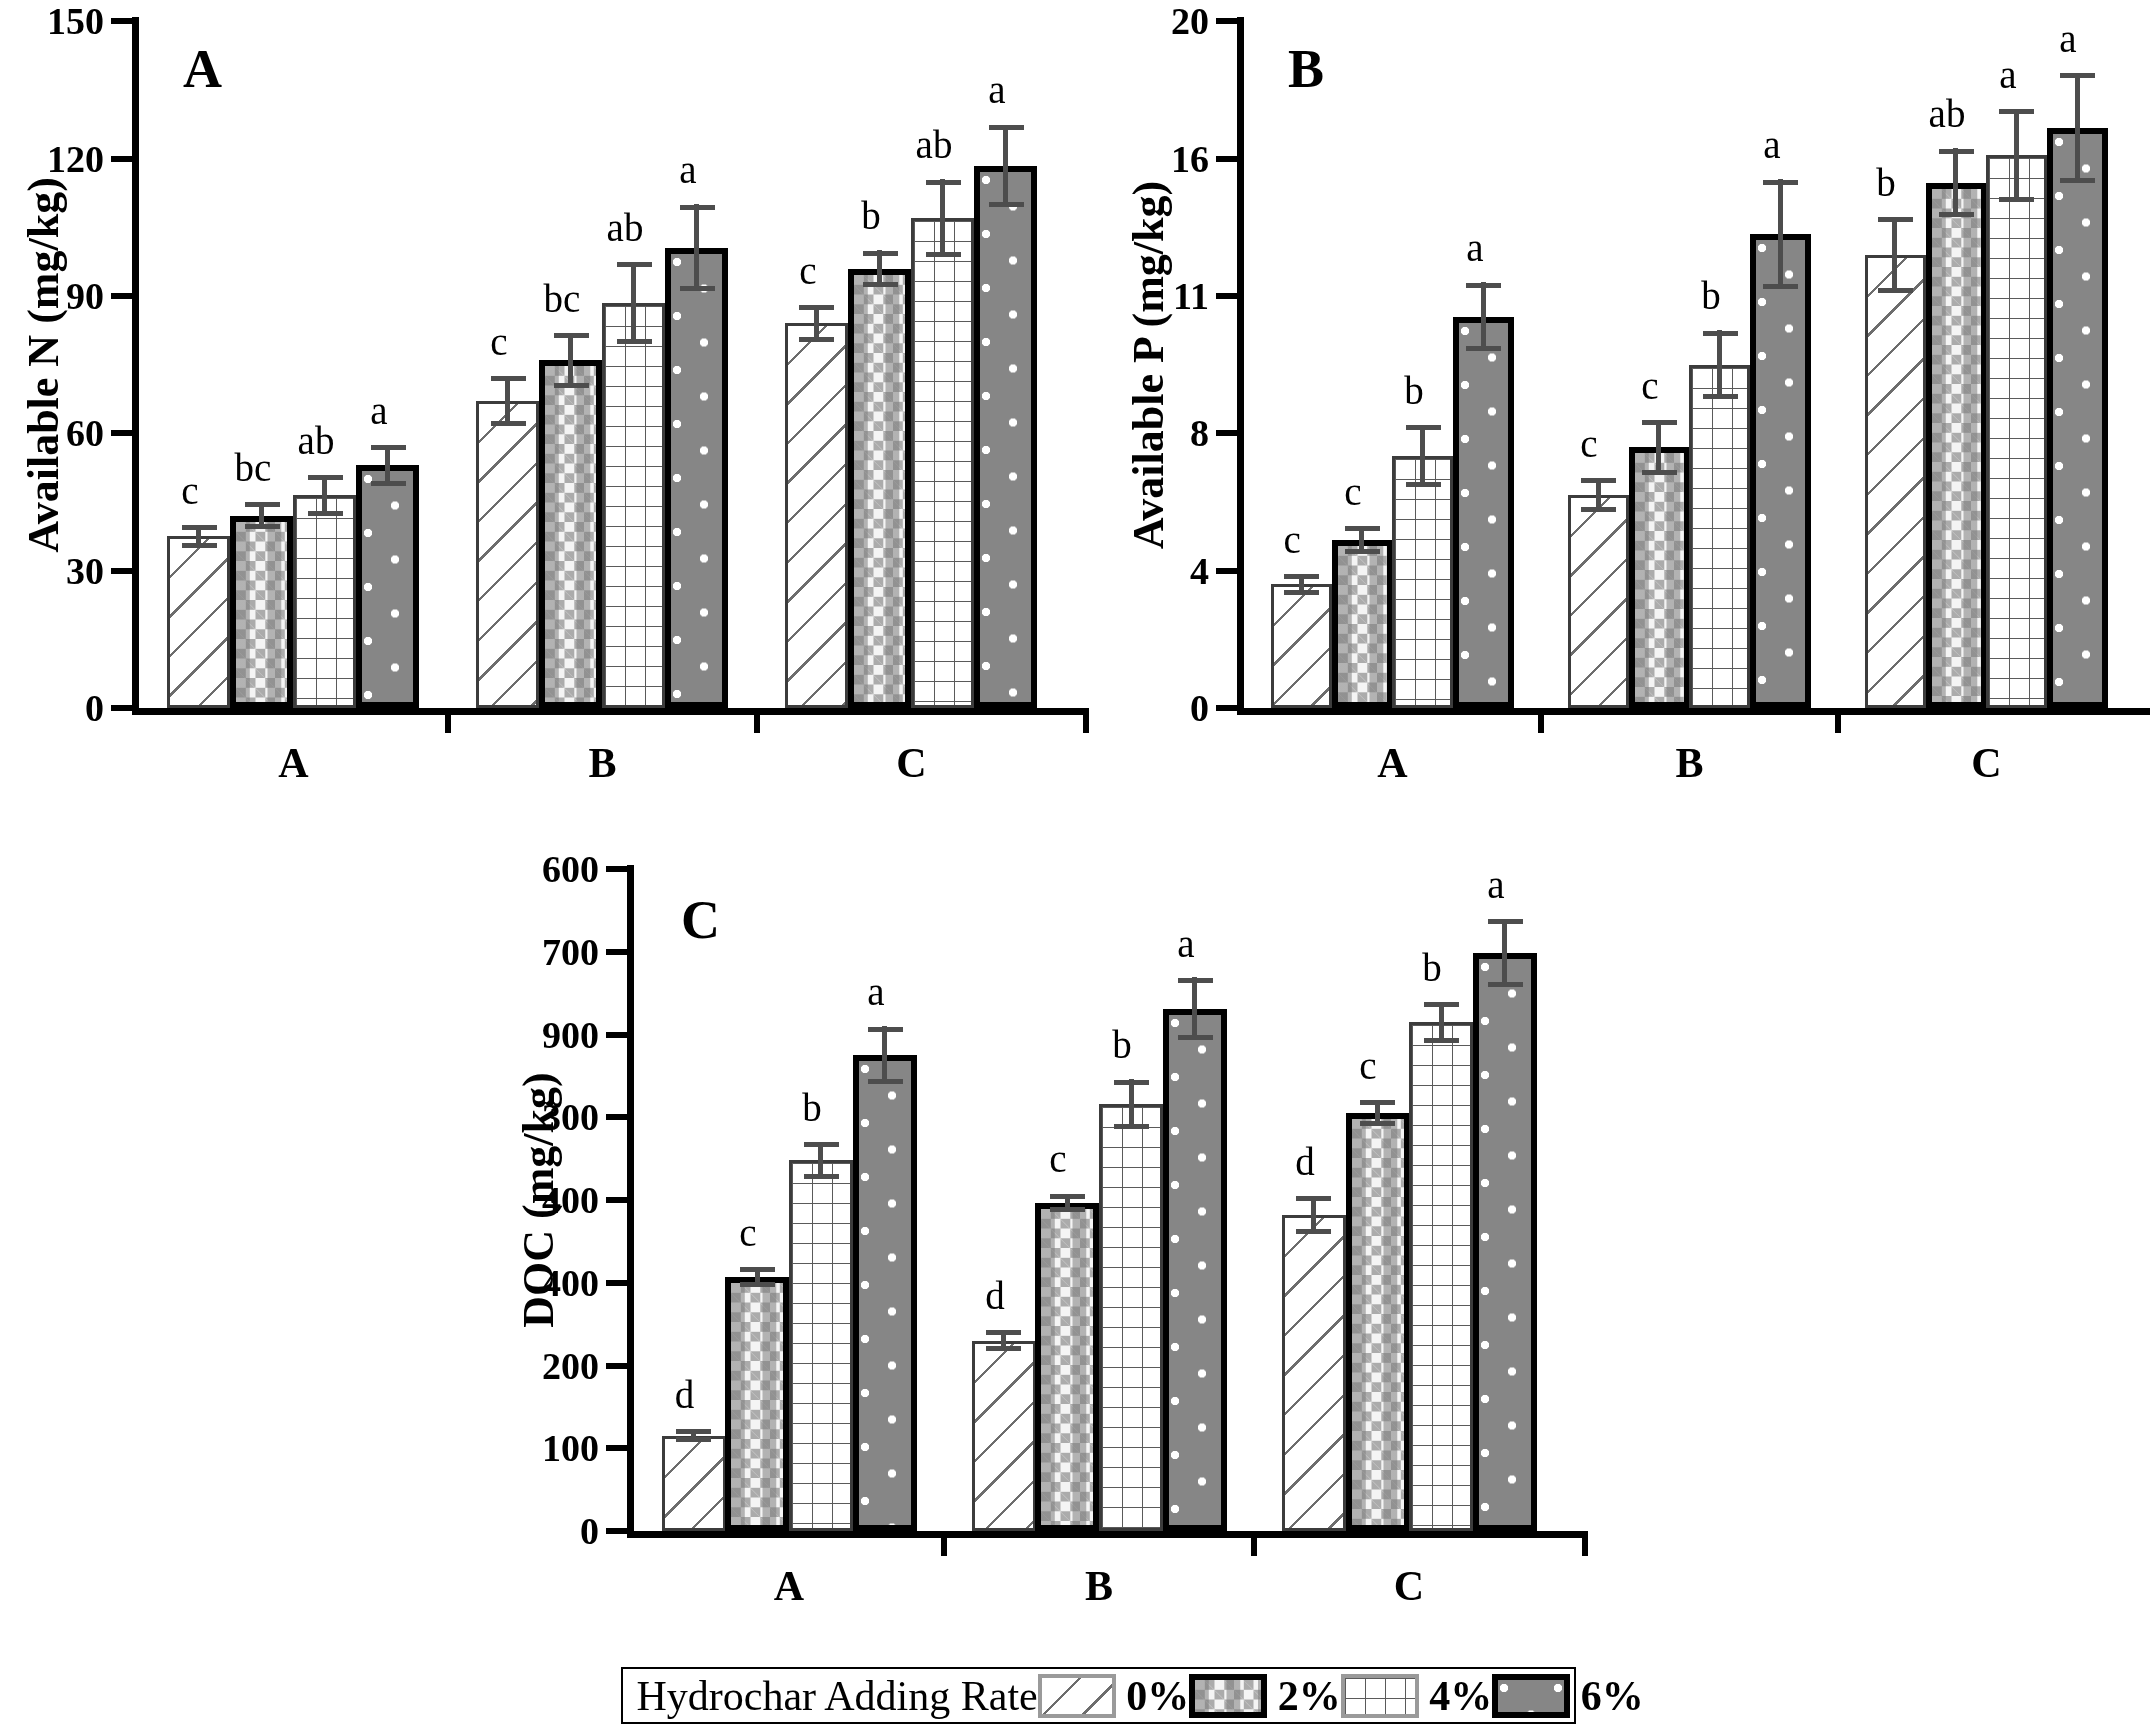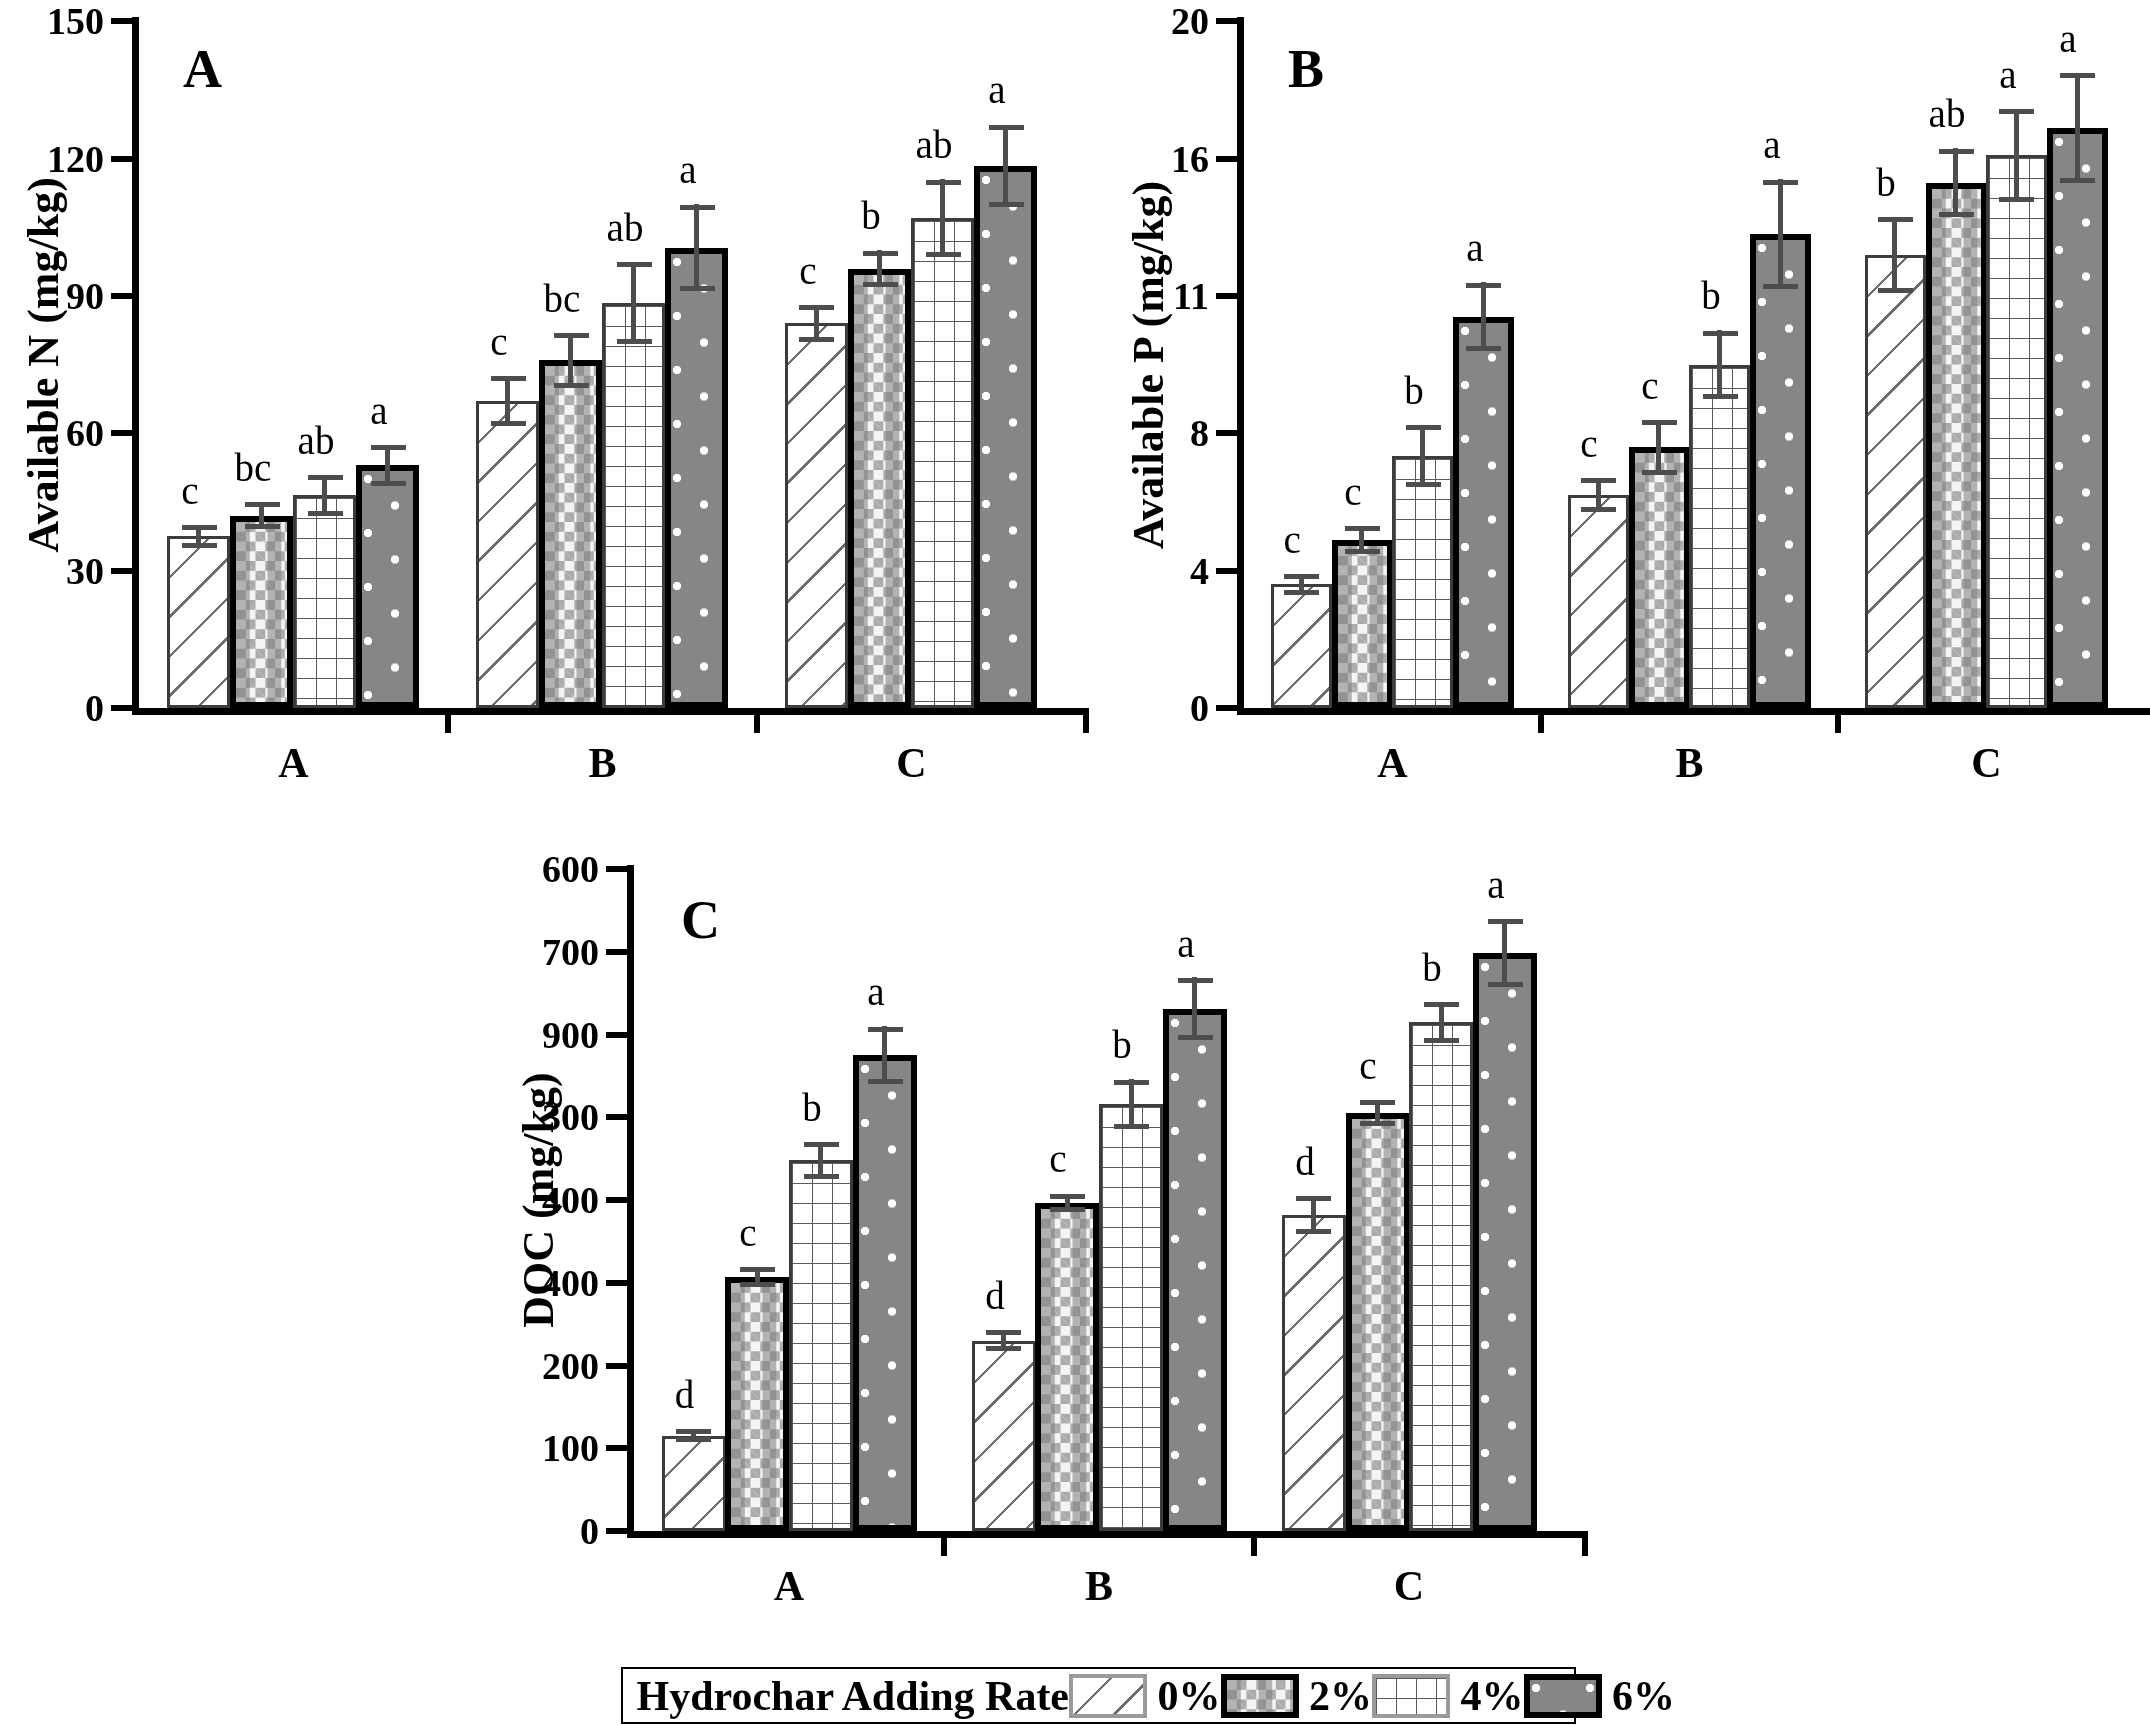--- a/index.html
+++ b/index.html
@@ -73,21 +73,21 @@
     position:absolute;width:120px;text-align:center;z-index:4;
     font-size:39px;font-weight:400;color:#000;
   }
   
   #legend{
     position:absolute;left:621px;top:1667px;width:955px;height:57px;
     box-sizing:border-box;border:2.3px solid #000;background:#fff;
     display:flex;align-items:center;justify-content:space-between;
     padding:0 13.5px;
   }
-  .legend-title{font-size:42px;font-weight:700;color:#000;white-space:nowrap;}
+  .legend-title{font-size:42px;font-weight:400;color:#000;white-space:nowrap;}
   .legend-item{display:flex;align-items:center;gap:10.5px;}
   .swatch{width:78px;height:44px;box-sizing:border-box;display:inline-block;}
   .sw0{border:4.5px solid #9a9a9a;}
   .sw1{border:6px solid #000;}
   .sw2{border:4.5px solid #9a9a9a;}
   .sw3{border:6px solid #000;}
   .legend-label{font-size:42px;font-weight:700;color:#000;}
 </style>
 </head>
 <body>

